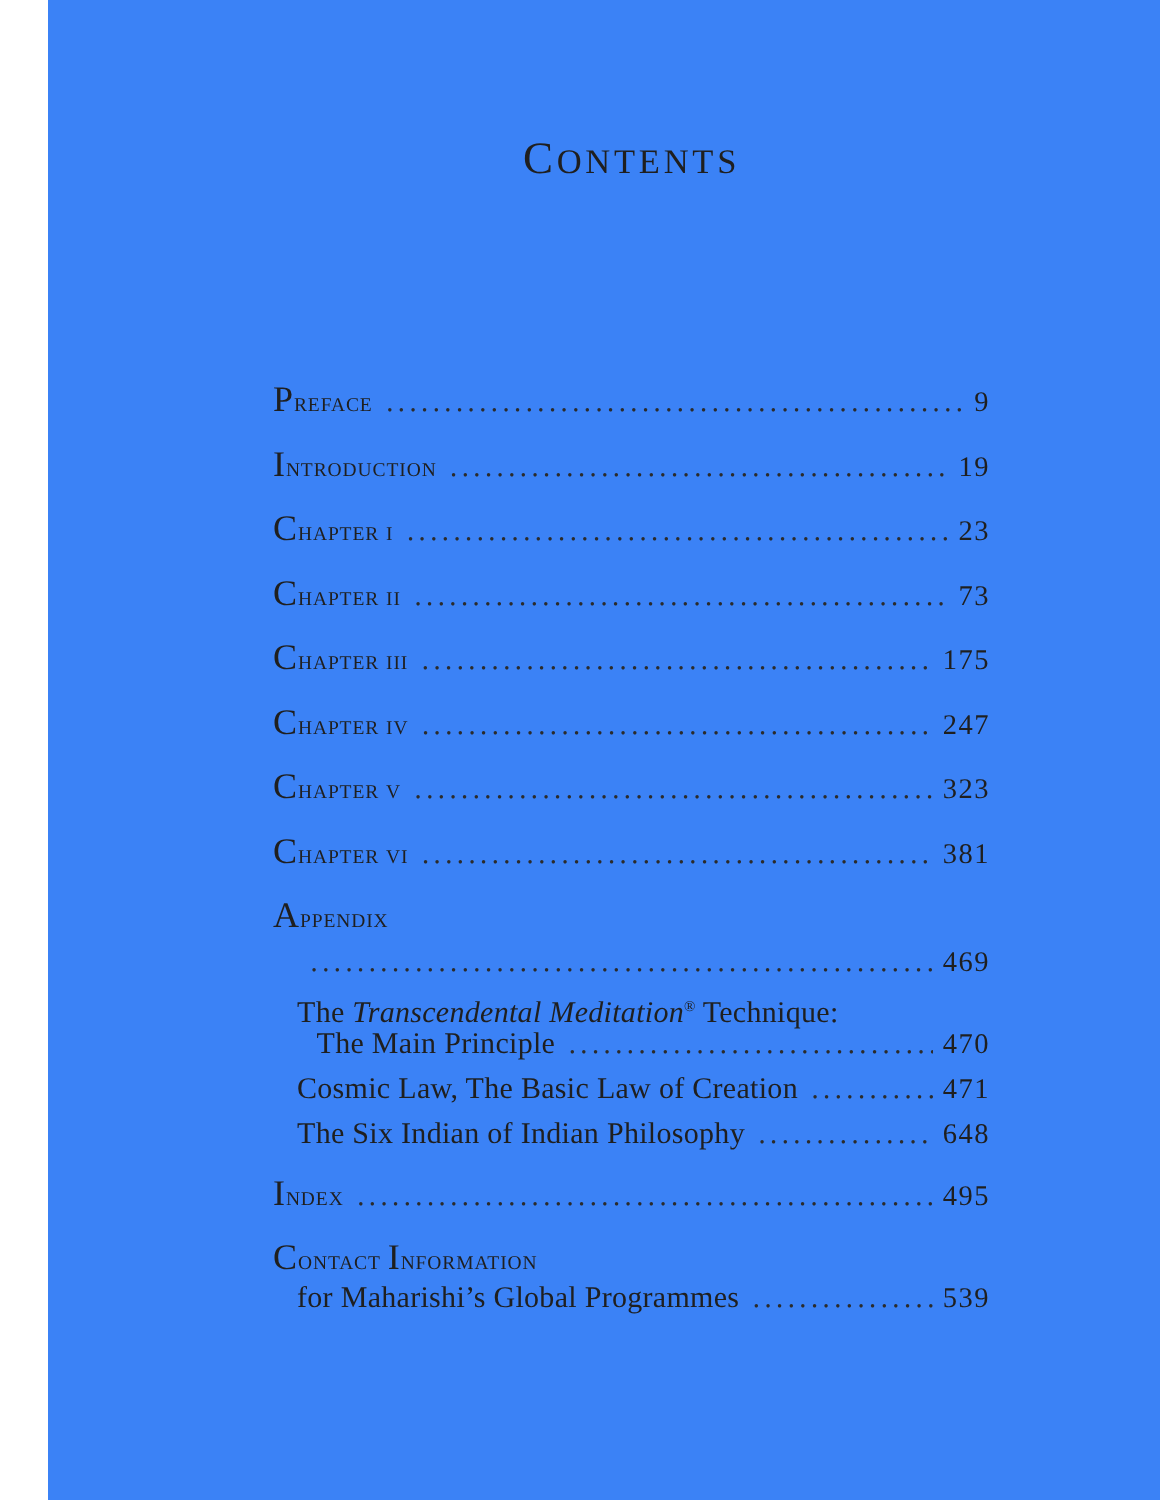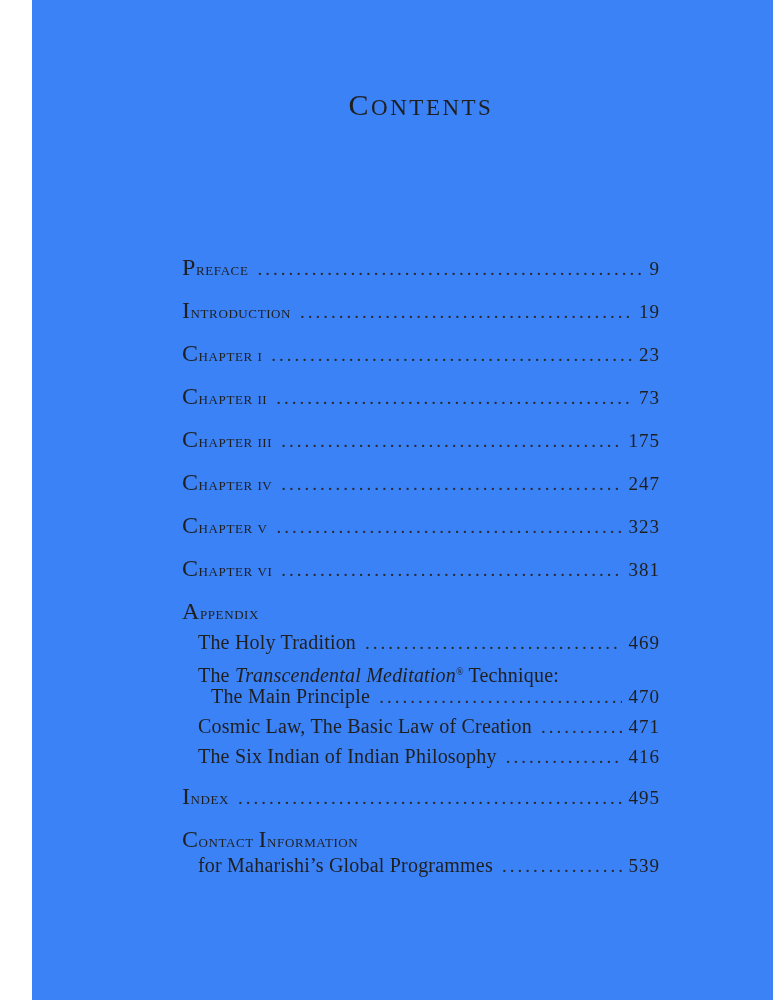--- a/index.html
+++ b/index.html
@@ -132,41 +132,40 @@
       </div>
       <div class="entry e-main">
         <span class="label"><span class="lc">C</span><span class="sc">HAPTER</span> <span class="sc">VI</span></span>
         <span class="dots"></span>
         <span class="pnum">381</span>
       </div>
       <div class="entry e-main">
         <span class="label"><span class="lc">A</span><span class="sc">PPENDIX</span></span>
       </div>
       <div class="entry e-sub">
-        <span class="label">The Holy Tradition</span>
         <span class="dots"></span>
         <span class="pnum">469</span>
       </div>
       <div class="entry e-sub">
         <span class="label"><span>The </span><span class="it">Transcendental Meditation</span><span class="sup">®</span><span> Technique:</span></span>
       </div>
       <div class="entry e-cont">
         <span class="label">The Main Principle</span>
         <span class="dots"></span>
         <span class="pnum">470</span>
       </div>
       <div class="entry e-sub">
         <span class="label">Cosmic Law, The Basic Law of Creation</span>
         <span class="dots"></span>
         <span class="pnum">471</span>
       </div>
       <div class="entry e-sub">
         <span class="label">The Six Indian of Indian Philosophy</span>
         <span class="dots"></span>
-        <span class="pnum">416</span>
+        <span class="pnum">648</span>
       </div>
       <div class="entry e-main">
         <span class="label"><span class="lc">I</span><span class="sc">NDEX</span></span>
         <span class="dots"></span>
         <span class="pnum">495</span>
       </div>
       <div class="entry e-main">
         <span class="label"><span class="lc">C</span><span class="sc">ONTACT</span> <span class="lc">I</span><span class="sc">NFORMATION</span></span>
       </div>
       <div class="entry e-subcont">

